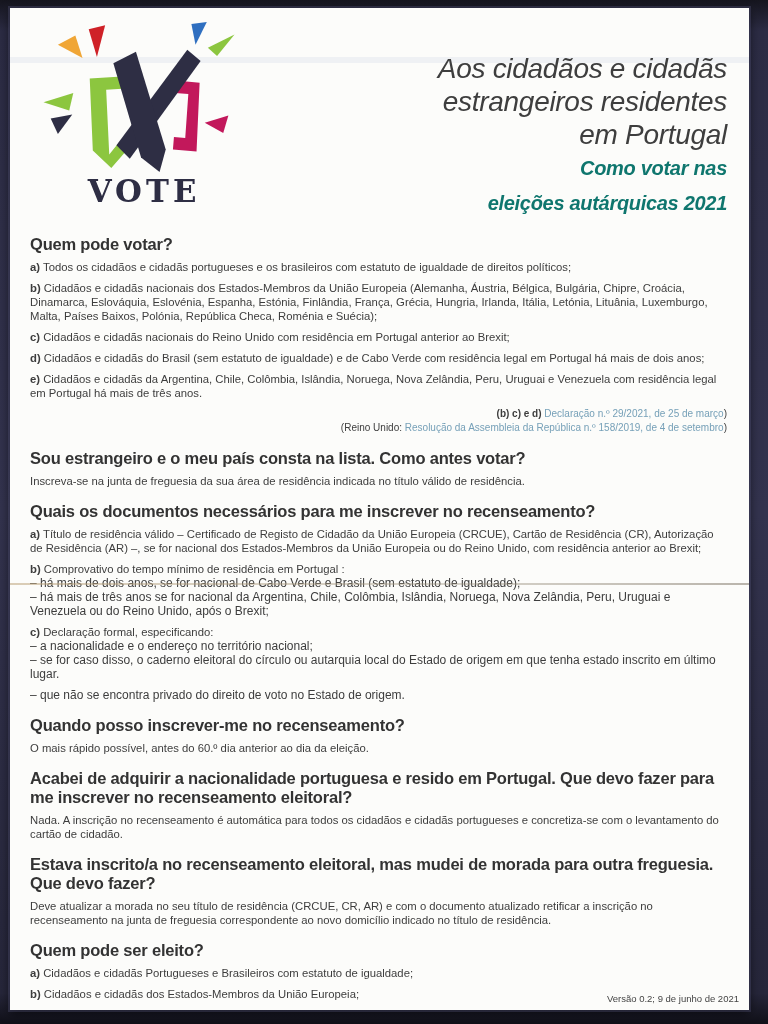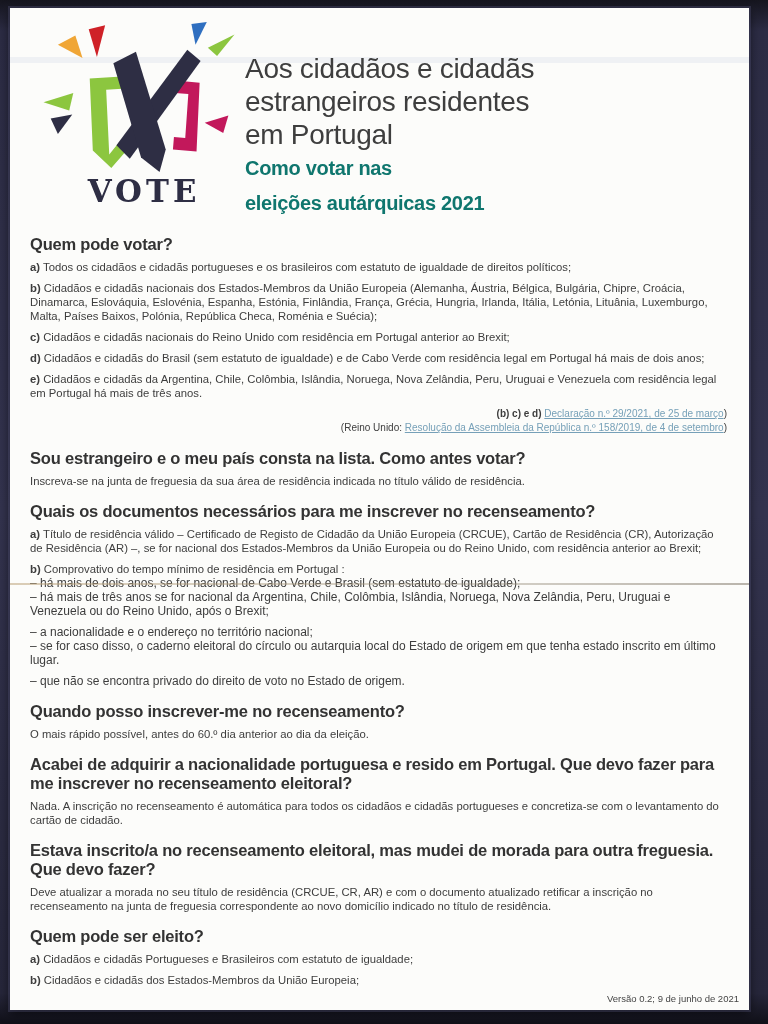--- a/index.html
+++ b/index.html
@@ -21,33 +21,33 @@
     overflow:hidden;
   }
   .scan-band{position:absolute;left:0;right:0;top:49px;height:6px;background:rgba(214,222,232,0.35);pointer-events:none;}
   .crease{position:absolute;left:0;right:0;top:575px;height:2px;
     background:linear-gradient(90deg, rgba(190,165,125,0.55), rgba(160,150,130,0.4) 60%, rgba(120,110,95,0.5));pointer-events:none;}
   .content{position:absolute;left:20px;right:22px;top:10px;}
 
   
   .header{display:flex;align-items:flex-start;}
   .logo-wrap{width:215px;flex:0 0 auto;padding-top:2px;text-align:center;}
-  .titles{flex:1;padding-top:34px;line-height:1.2;}
+  .titles{flex:1;text-align:right;padding-top:34px;line-height:1.2;font-style:italic;}
   .t-reg{font-size:28px;line-height:33px;color:#3e3e3e;font-weight:400;letter-spacing:-0.3px;}
   .t-bold{font-size:20px;line-height:35px;color:#0f766e;font-weight:700;letter-spacing:-0.3px;}
 
   
   h2{font-size:16.5px;font-weight:700;color:#333;margin:14px 0 6px 0;letter-spacing:-0.2px;}
   .item,.para{font-size:11.3px;line-height:14px;color:#3d3d3d;margin:0 0 7px 0;}
   .item b{font-weight:700;}
   .group{margin:0 0 7px 0;}
   .group .item{margin:0;}
   .sub{font-size:12px;line-height:14px;color:#3d3d3d;margin:0;}
   .refs{text-align:right;font-size:10px;line-height:14px;color:#3d3d3d;margin-top:2px;}
-  a.doc-link{color:#76a0b8;text-decoration:underline;cursor:pointer;text-align:center;}
+  a.doc-link{color:#76a0b8;cursor:pointer;text-align:center;}
   .refs b{font-weight:700;}
   .version{position:absolute;right:10px;bottom:6px;font-size:9.5px;color:#444;}
 </style>
 </head>
 <body>
 
 <div class="scan-bed"></div>
 
 <div class="paper">
   <div class="scan-band"></div>
@@ -98,20 +98,21 @@
     <p class="para" style="margin-bottom:0;">Inscreva-se na junta de freguesia da sua área de residência indicada no título válido de residência.</p>
 
     <h2>Quais os documentos necessários para me inscrever no recenseamento?</h2>
     <p class="item"><b>a)</b> <span>Título de residência válido – Certificado de Registo de Cidadão da União Europeia (CRCUE), Cartão de Residência (CR), Autorização de Residência (AR) –, se for nacional dos Estados-Membros da União Europeia ou do Reino Unido, com residência anterior ao Brexit;</span></p>
     <div class="group">
       <p class="item"><b>b)</b> <span>Comprovativo do tempo mínimo de residência em Portugal :</span></p>
       <div class="sub">– há mais de dois anos, se for nacional de Cabo Verde e Brasil (sem estatuto de igualdade);</div>
       <div class="sub">– há mais de três anos se for nacional da Argentina, Chile, Colômbia, Islândia, Noruega, Nova Zelândia, Peru, Uruguai e Venezuela ou do Reino Unido, após o Brexit;</div>
     </div>
     <div class="group">
+      <p class="item"><b>c)</b> <span>Declaração formal, especificando:</span></p>
       <div class="sub">– a nacionalidade e o endereço no território nacional;</div>
       <div class="sub">– se for caso disso, o caderno eleitoral do círculo ou autarquia local do Estado de origem em que tenha estado inscrito em último lugar.</div>
     </div>
     <div class="group">
       <div class="sub">– que não se encontra privado do direito de voto no Estado de origem.</div>
     </div>
 
     <h2>Quando posso inscrever-me no recenseamento?</h2>
     <p class="para">O mais rápido possível, antes do 60.º dia anterior ao dia da eleição.</p>
 

